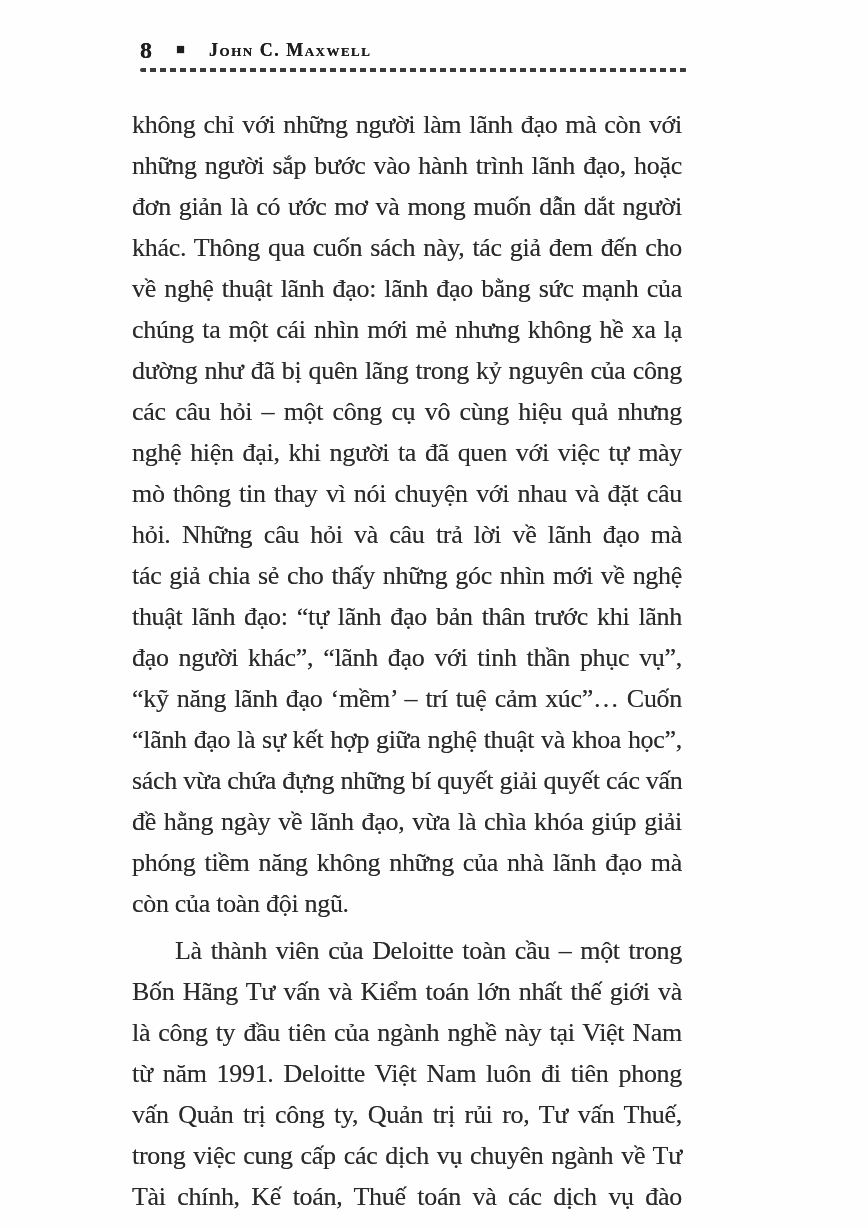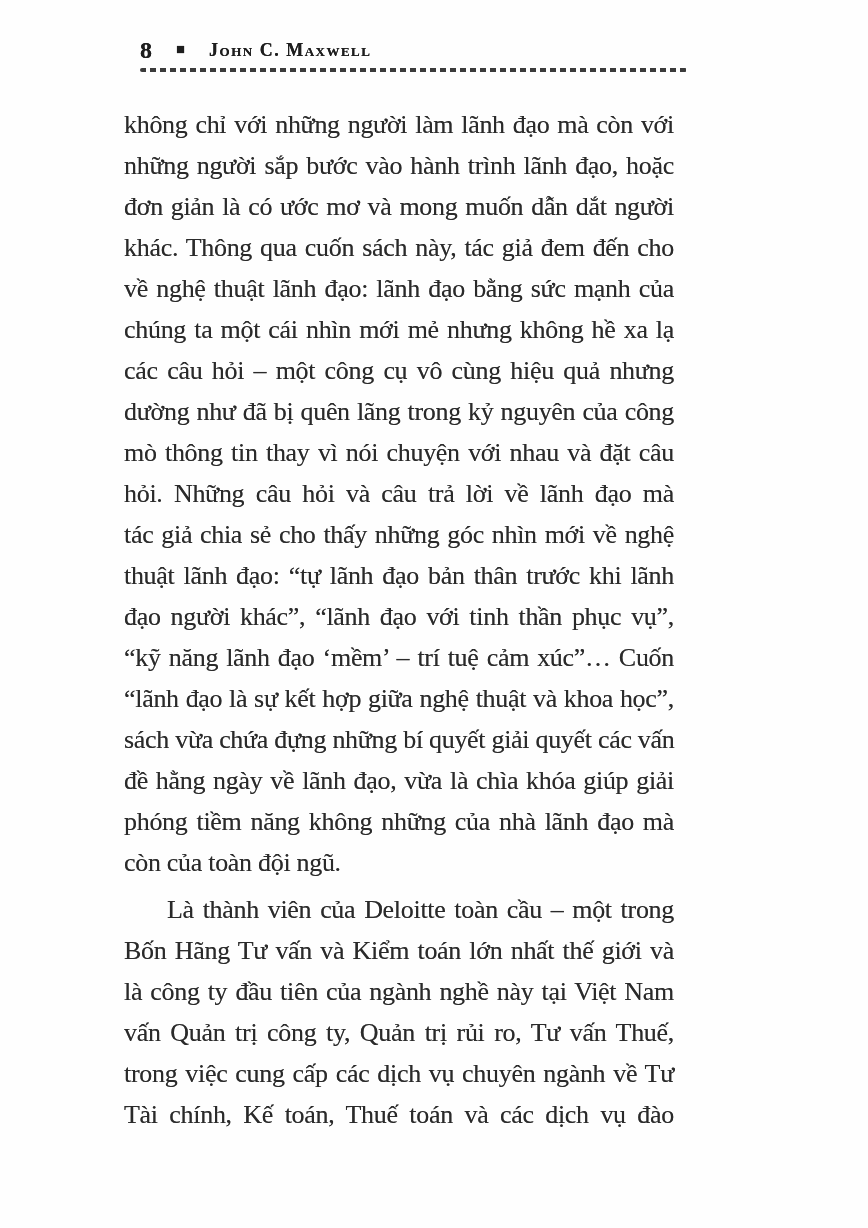--- a/index.html
+++ b/index.html
@@ -54,21 +54,21 @@
     top: 68px;
     width: 547px;
     height: 4px;
     background-image: repeating-linear-gradient(to right, #3b3b3b 0 6px, transparent 6px 10px);
     background-size: 10px 4px;
     border-radius: 2px;
   }
   
   .body-text {
     position: absolute;
-    left: 124px;
+    left: 132px;
     top: 104px;
     width: 550px;
   }
   .paragraph + .paragraph {
     margin-top: 6px;
   }
   .line {
     font-size: 26px;
     line-height: 41px;
     letter-spacing: -0.3px;
@@ -98,37 +98,39 @@
   <div class="header-divider"></div>
 
   <div class="body-text">
       <div class="paragraph end-left">
         <div class="line">không chỉ với những người làm lãnh đạo mà còn với</div>
         <div class="line">những người sắp bước vào hành trình lãnh đạo, hoặc</div>
         <div class="line">đơn giản là có ước mơ và mong muốn dẫn dắt người</div>
         <div class="line">khác. Thông qua cuốn sách này, tác giả đem đến cho</div>
         <div class="line">về nghệ thuật lãnh đạo: lãnh đạo bằng sức mạnh của</div>
         <div class="line">chúng ta một cái nhìn mới mẻ nhưng không hề xa lạ</div>
+        <div class="line">dường như đã bị quên lãng trong kỷ nguyên của công</div>
         <div class="line">các câu hỏi – một công cụ vô cùng hiệu quả nhưng</div>
-        <div class="line">dường như đã bị quên lãng trong kỷ nguyên của công</div>
+        <div class="line">nghệ hiện đại, khi người ta đã quen với việc tự mày</div>
         <div class="line">mò thông tin thay vì nói chuyện với nhau và đặt câu</div>
         <div class="line">hỏi. Những câu hỏi và câu trả lời về lãnh đạo mà</div>
         <div class="line">tác giả chia sẻ cho thấy những góc nhìn mới về nghệ</div>
         <div class="line">thuật lãnh đạo: “tự lãnh đạo bản thân trước khi lãnh</div>
         <div class="line">đạo người khác”, “lãnh đạo với tinh thần phục vụ”,</div>
         <div class="line">“kỹ năng lãnh đạo ‘mềm’ – trí tuệ cảm xúc”… Cuốn</div>
         <div class="line">“lãnh đạo là sự kết hợp giữa nghệ thuật và khoa học”,</div>
         <div class="line">sách vừa chứa đựng những bí quyết giải quyết các vấn</div>
         <div class="line">đề hằng ngày về lãnh đạo, vừa là chìa khóa giúp giải</div>
         <div class="line">phóng tiềm năng không những của nhà lãnh đạo mà</div>
         <div class="line">còn của toàn đội ngũ.</div>
       </div>
       <div class="paragraph indented">
         <div class="line">Là thành viên của Deloitte toàn cầu – một trong</div>
         <div class="line">Bốn Hãng Tư vấn và Kiểm toán lớn nhất thế giới và</div>
         <div class="line">là công ty đầu tiên của ngành nghề này tại Việt Nam</div>
+        <div class="line">từ năm 1991. Deloitte Việt Nam luôn đi tiên phong</div>
         <div class="line">vấn Quản trị công ty, Quản trị rủi ro, Tư vấn Thuế,</div>
         <div class="line">trong việc cung cấp các dịch vụ chuyên ngành về Tư</div>
         <div class="line">Tài chính, Kế toán, Thuế toán và các dịch vụ đào</div>
       </div>
     </div>
 
 </div>
 
 </body></html>

